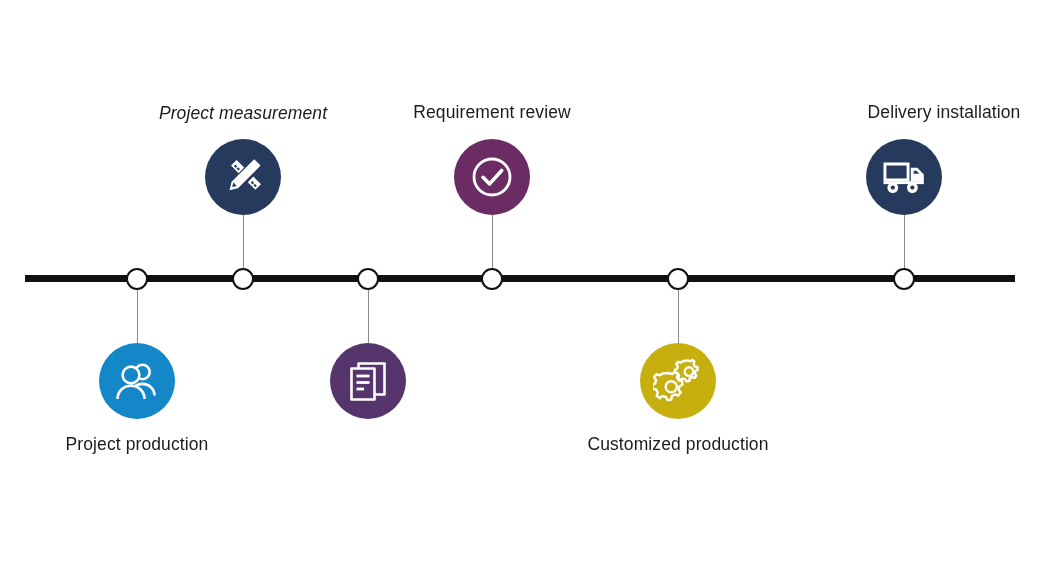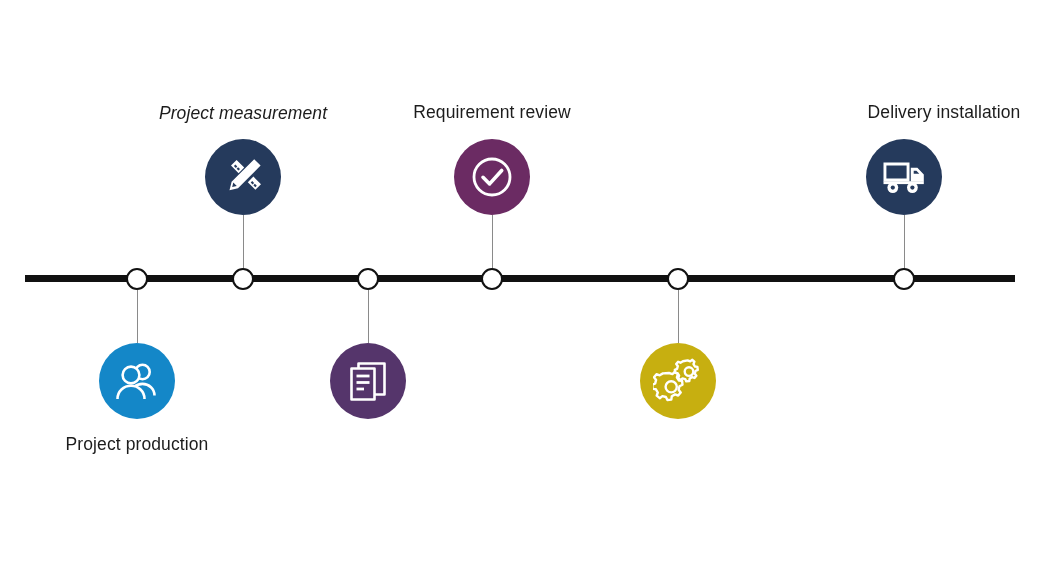--- a/index.html
+++ b/index.html
@@ -170,20 +170,21 @@
 
           <path d="M16.0 16.0 l3.4 1.1 2.3 -2.3 3.2 2.3 -1.0 3.2 1.9 3.2 3.3 0.4 0.4 3.9
                    -3.0 1.5 -0.9 3.5 2.1 2.7 -2.5 3.0 -3.2 -1.1 -3.2 1.9 -0.5 3.3 -3.9 0.4
                    -1.5 -3.0 -3.5 -0.9 -2.7 2.1 -3.0 -2.5 1.1 -3.2 -1.9 -3.2 -3.3 -0.5 -0.4 -3.9
                    3.0 -1.5 0.9 -3.5 -2.1 -2.7 2.5 -3.0 3.2 1.1 3.2 -1.9 z"></path>
           <circle cx="18.2" cy="29.8" r="5.6"></circle>
         </g>
       </svg>
     </span>
   </div>
+  <div class="caption" style="left:678px; top:434px;">Customized production</div>
 
   <div class="axis-node" style="left:904px; top:279px;"></div>
   <div class="connector" style="left:904px; top:215px; height:53px;"></div>
   <div class="bubble" style="left:904px; top:177px; background:#253a5c;">
     <span>
       <svg width="48" height="42" viewBox="0 0 48 42">
         <g fill="#ffffff">
 
           <path d="M3.5 6.5 h26 v19 h-26 z M6.4 9.4 v13.2 h20.2 v-13.2 z" fill-rule="evenodd"></path>
 

